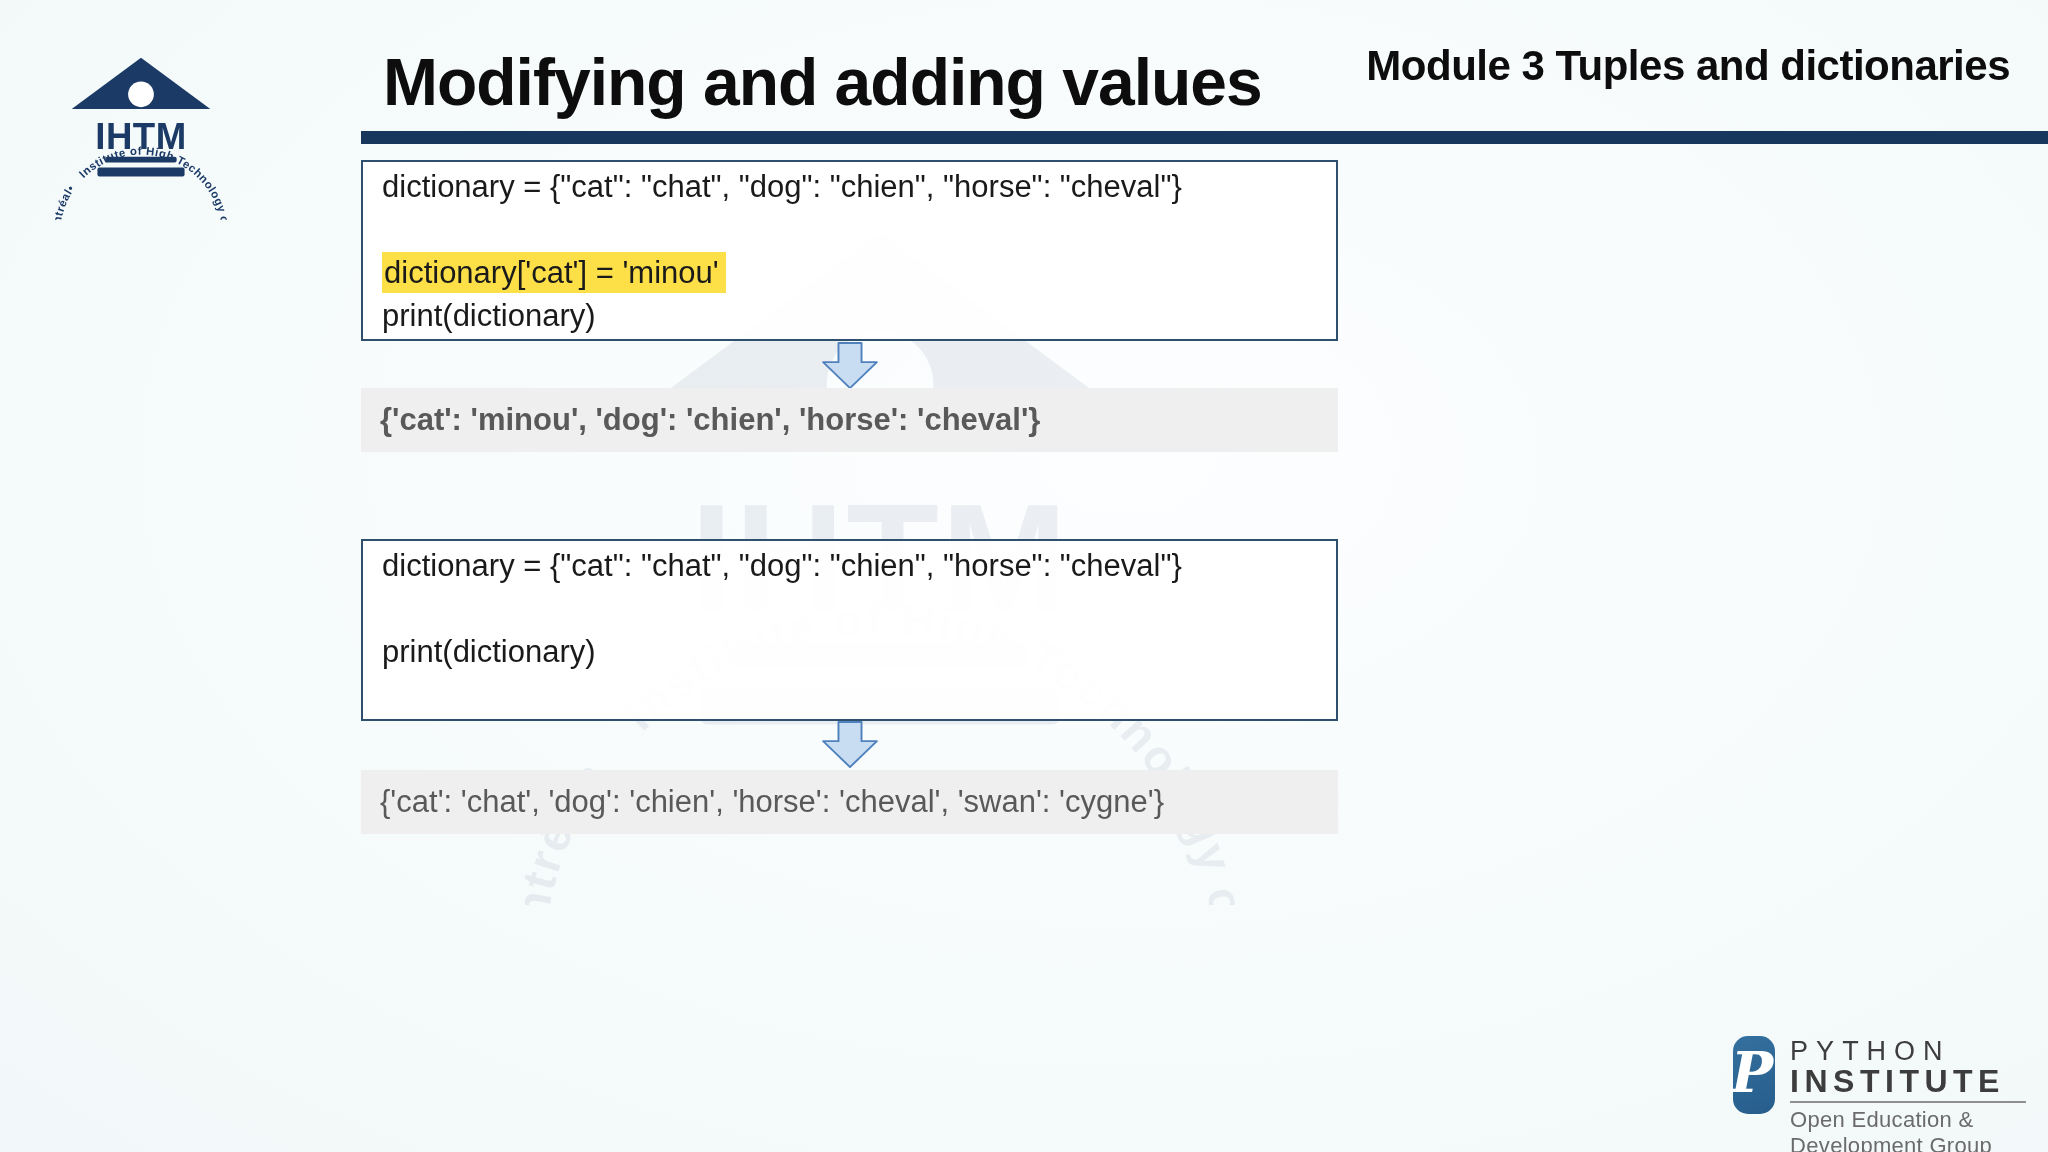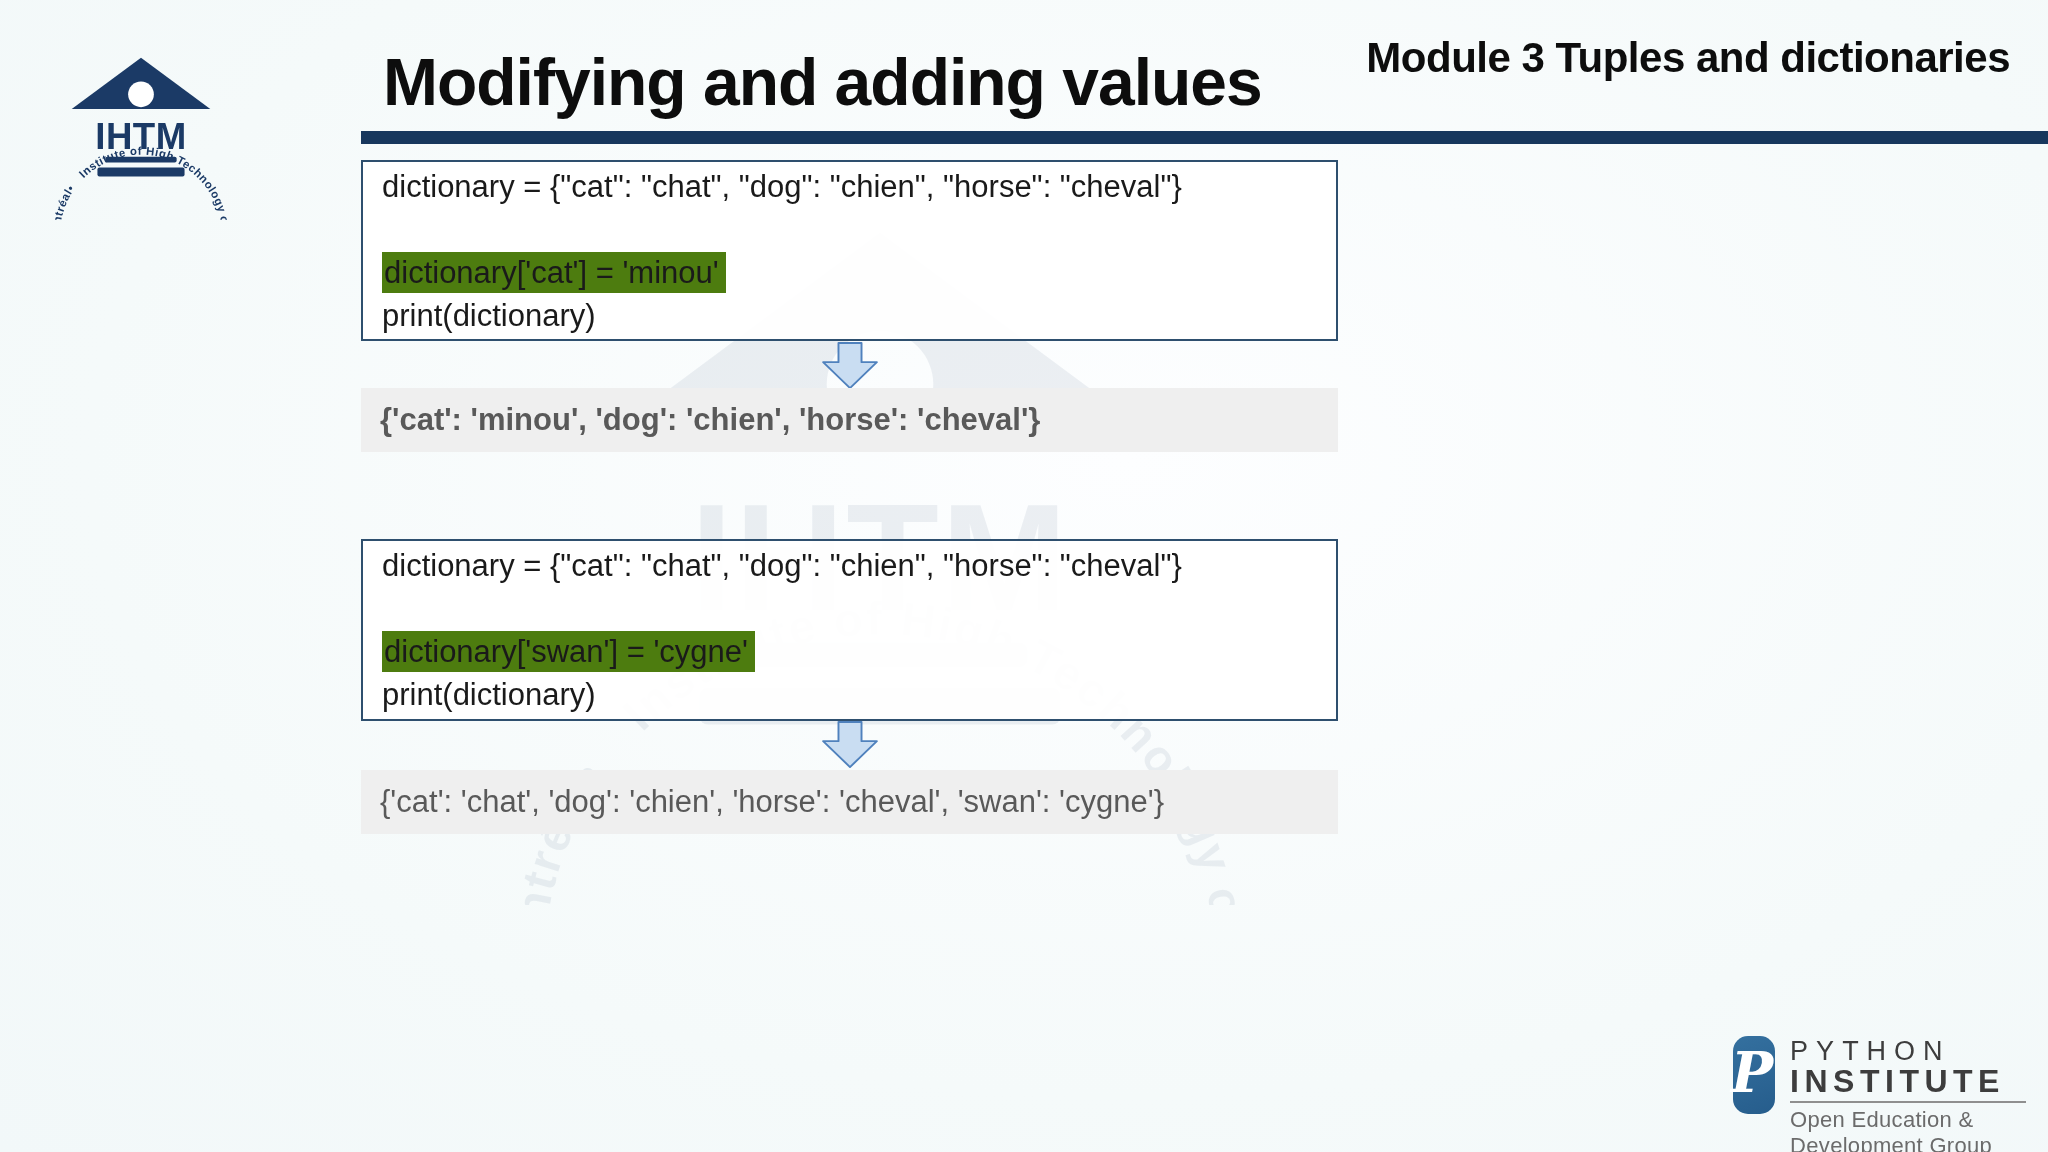--- a/index.html
+++ b/index.html
@@ -10,21 +10,21 @@
     background: radial-gradient(ellipse at 55% 40%, #fdfeff 0%, #f5fafa 65%, #f2f8f9 100%);
   }
 
   
   .title {
     position:absolute; left:383px; top:44px;
     font-size:66px; font-weight:700; color:#0d0d0d; letter-spacing:-1px;
     white-space:nowrap;
   }
   .module {
-    position:absolute; right:38px; top:34px;
+    position:absolute; right:38px; top:42px;
     font-size:42px; font-weight:700; color:#0d0d0d; letter-spacing:-0.5px;
     white-space:nowrap;
   }
   .rule {
     position:absolute; left:361px; right:0; top:131px; height:13px;
     background:#17375d;
   }
 
   
   .ihtm-logo { position:absolute; left:42px; top:22px; width:198px; height:198px; }
@@ -37,21 +37,21 @@
 
   
   .codebox {
     position:absolute; left:361px; width:977px; box-sizing:border-box;
     background:rgba(255,255,255,0.93);
     border:2px solid #2e4f6e;
     padding:3px 0 0 19px;
     font-size:31px; color:#1a1a1a;
   }
   .codebox .codeline { height:43px; line-height:43px; white-space:nowrap; }
-  .hl { background:#4d7c0f; padding:3px 7px 3px 2px; }
+  .hl { background:#fde047; padding:3px 7px 3px 2px; }
 
   .outbox {
     position:absolute; left:361px; width:977px; height:64px; box-sizing:border-box;
     background:#efefef; color:#595959;
     font-size:31px; line-height:64px; padding-left:19px; white-space:nowrap;
   }
 
   .arrow { position:absolute; width:64px; height:48px; left:818px; }
 
   
@@ -117,21 +117,20 @@
 
   <svg class="arrow" style="top:342px;" viewBox="0 0 64 50" aria-hidden="true">
     <path d="M20 1 H44 V21 H60 L32 48 L4 21 H20 Z" fill="#c9ddf2" stroke="#4f81bd" stroke-width="2" stroke-linejoin="round"></path>
   </svg>
 
   <div class="outbox" style="top:388px;font-weight:bold;">{'cat': 'minou', 'dog': 'chien', 'horse': 'cheval'}</div>
 
   <div class="codebox" style="top:539px; height:182px;">
     <div class="codeline">dictionary = {"cat": "chat", "dog": "chien", "horse": "cheval"}</div>
     <div class="codeline"></div>
-    <div class="codeline"><span class="hl">dictionary['swan'] = 'cygne'</span></div>
     <div class="codeline">print(dictionary)</div>
   </div>
 
   <svg class="arrow" style="top:721px;" viewBox="0 0 64 50" aria-hidden="true">
     <path d="M20 1 H44 V21 H60 L32 48 L4 21 H20 Z" fill="#c9ddf2" stroke="#4f81bd" stroke-width="2" stroke-linejoin="round"></path>
   </svg>
 
   <div class="outbox" style="top:770px;">{'cat': 'chat', 'dog': 'chien', 'horse': 'cheval', 'swan': 'cygne'}</div>
 
   <div class="pi-logo">

